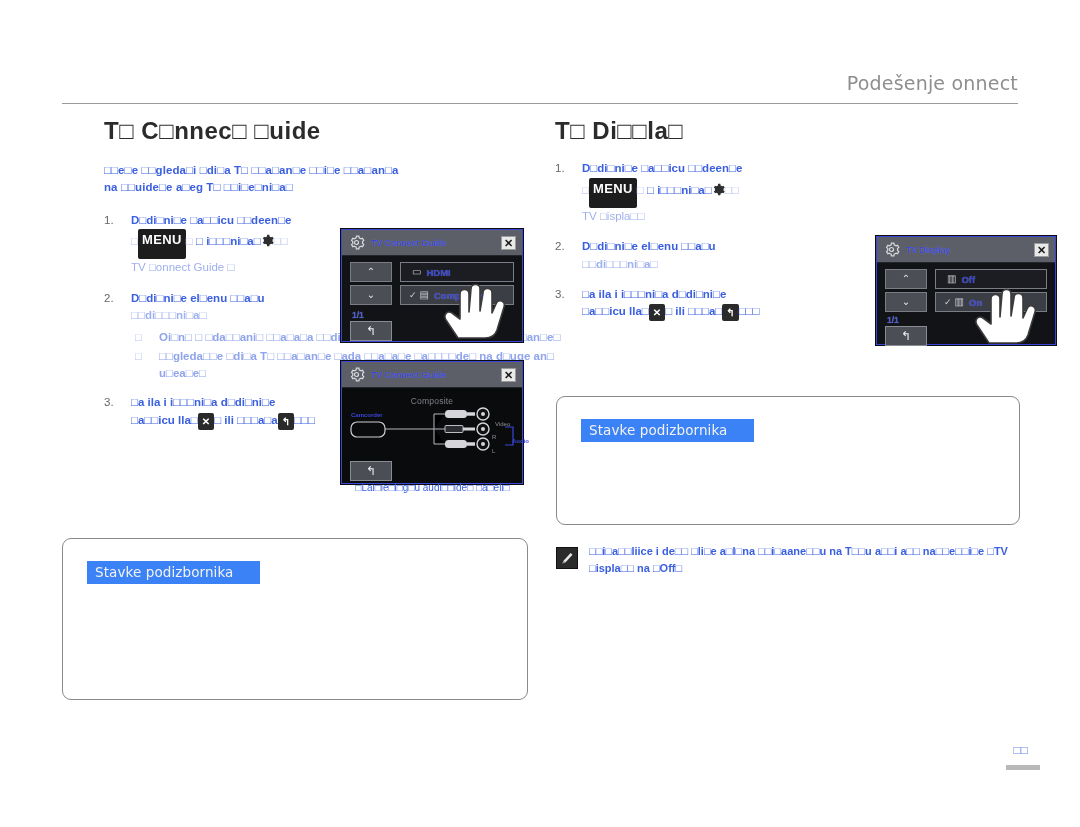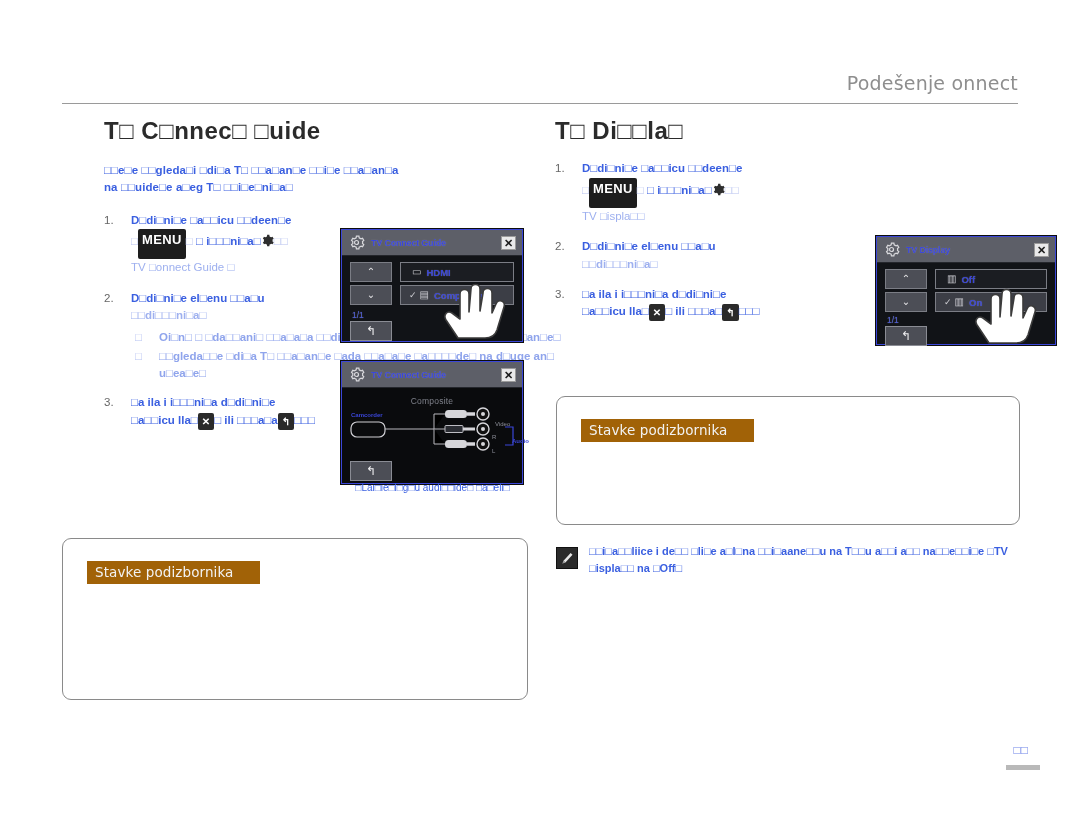--- a/index.html
+++ b/index.html
@@ -82,21 +82,21 @@
   }
 
   
   .sub-box {
     position:absolute;
     border:1.3px solid #8a8a8a; border-radius:9px;
     background:#fff;
   }
   .sub-box .tag {
     position:absolute; left:24px; top:22px;
-    background:#a16207; color:#f2f2f2;
+    background:#3b82f6; color:#f2f2f2;
     font-family:"DejaVu Sans", sans-serif;
     font-size:13.5px; padding:3px 26px 4px 8px; letter-spacing:.1px;
     white-space:nowrap;
   }
   #subbox-left  { left:62px; top:538px; width:466px; height:162px; }
   #subbox-right { left:556px; top:396px; width:464px; height:129px; }
 
   
   .note { position:absolute; left:556px; top:543px; width:466px; }
   .note-ico {
@@ -148,21 +148,21 @@
   }
   .opt-row.sel { background:#3c3e46; }
   .opt-label {
     font-size:9.5px; font-weight:bold; color:#3a46d8;
     text-shadow:0 0 1px rgba(255,255,255,.4);
     margin-left:5px; white-space:nowrap;
   }
   .opt-icon { color:#c9c9cf; font-size:10px; line-height:1; }
   .tick { color:#cfcfd4; font-size:9px; margin-right:3px; }
   .page-ind {
-    position:absolute; left:10px; font-size:8.5px; font-weight:normal;
+    position:absolute; left:10px; font-size:8.5px; font-weight:bold;
     color:#4b5ad6; text-shadow:0 0 1px rgba(255,255,255,.4);
   }
   .back-btn {
     position:absolute; left:8px; width:42px; height:20px;
     background:#4c4e56; border:1px solid #8a8c94;
     color:#f0f0f2; font-size:12px; line-height:18px; text-align:center;
   }
   .hand {
     position:absolute; pointer-events:none;
   }

